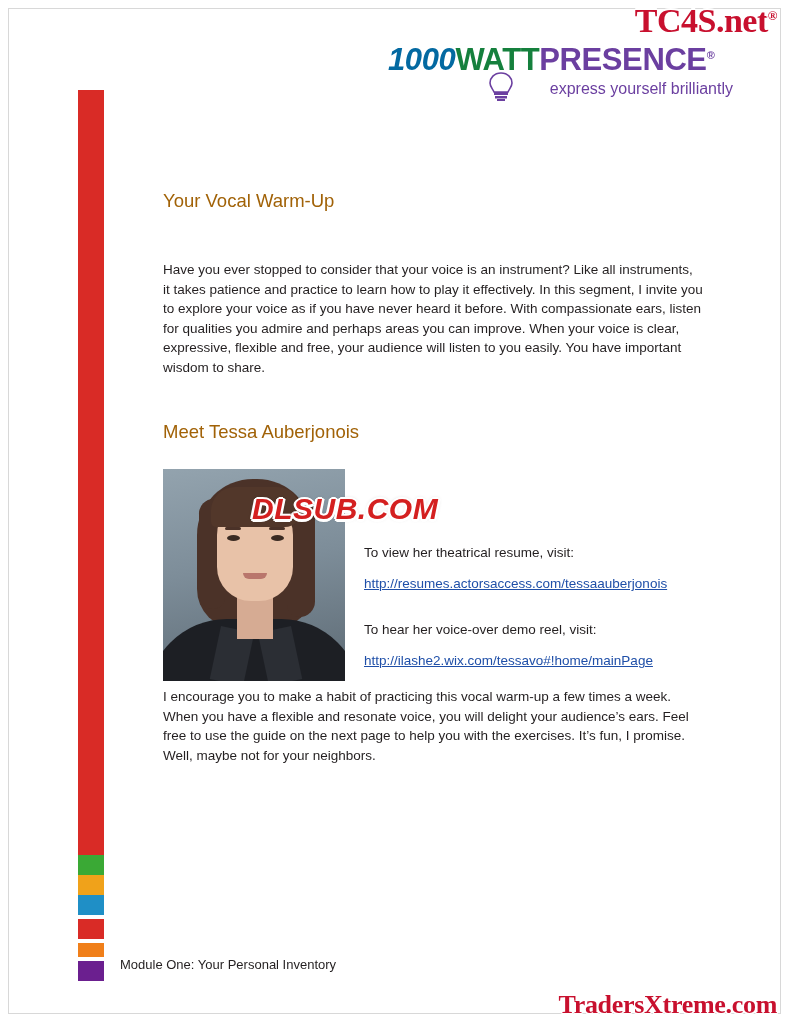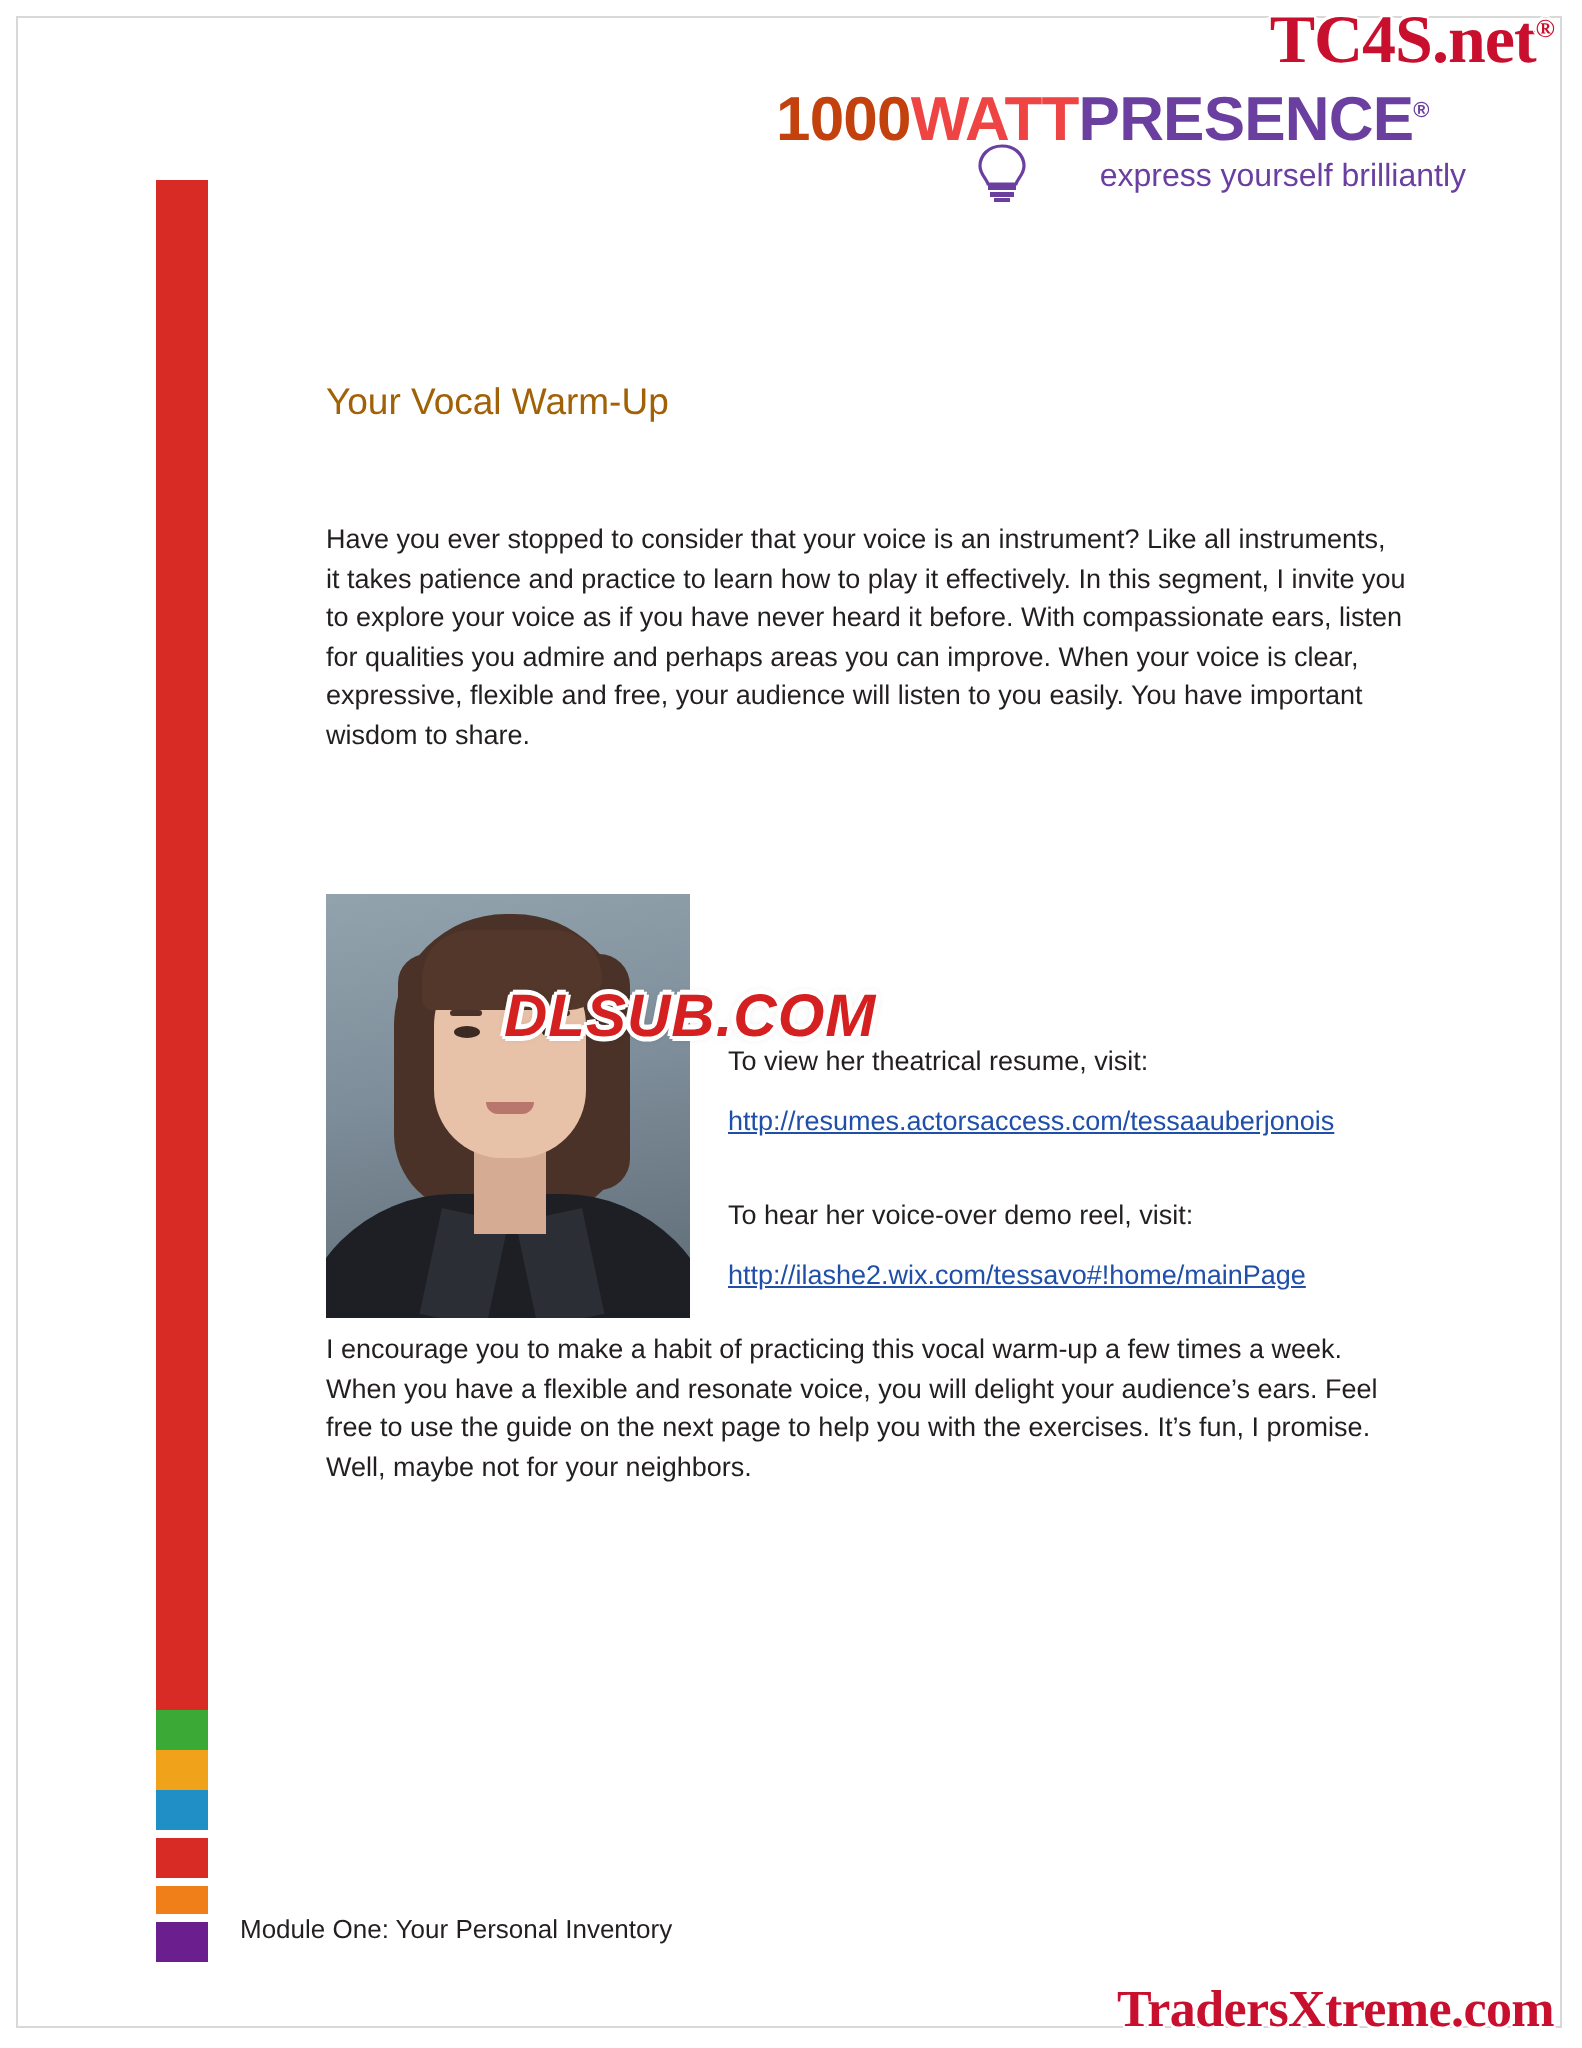--- a/index.html
+++ b/index.html
@@ -83,22 +83,22 @@
     width: 345px;
     height: 62px;
   }
   .logo-main {
     font-size: 31px;
     font-weight: bold;
     letter-spacing: -0.4px;
     white-space: nowrap;
     font-family: "Liberation Sans", sans-serif;
   }
-  .logo-1000 { color: #c2410c; }
-  .logo-watt { color: #ef4444; }
+  .logo-1000 { color: #0369a1; font-style: italic; }
+  .logo-watt { color: #15803d; }
   .logo-presence { color: #6b3fa0; }
   .logo-reg {
     font-size: 11px;
     color: #6b3fa0;
     vertical-align: super;
   }
   .logo-tag {
     position: absolute;
     right: 0;
     top: 38px;
@@ -316,20 +316,21 @@
     <div class="seg" style="background: rgb(240, 127, 26); height: 14px;"></div>
     <div class="seg" style="background: rgb(255, 255, 255); height: 4px;"></div>
     <div class="seg" style="background: rgb(107, 31, 143); height: 20px;"></div>
   </div>
 
 <div class="content">
   <h1 class="section-title">Your Vocal Warm-Up</h1>
   <div class="gap-1"></div>
   <p class="body-text">Have you ever stopped to consider that your voice is an instrument?  Like all instruments, it takes patience and practice to learn how to play it effectively.  In this segment, I invite you to explore your voice as if you have never heard it before.  With compassionate ears, listen for qualities you admire and perhaps areas you can improve.  When your voice is clear, expressive, flexible and free, your audience will listen to you easily.  You have important wisdom to share.</p>
   <div class="gap-2"></div>
+  <h1 class="section-title">Meet Tessa Auberjonois</h1>
 
   <div class="photo-row">
     <div class="portrait">
       <div class="hair-back"></div>
       <div class="hair-side-l"></div>
       <div class="hair-side-r"></div>
       <div class="shoulders"></div>
       <div class="lapel-l"></div>
       <div class="lapel-r"></div>
       <div class="neck"></div>

